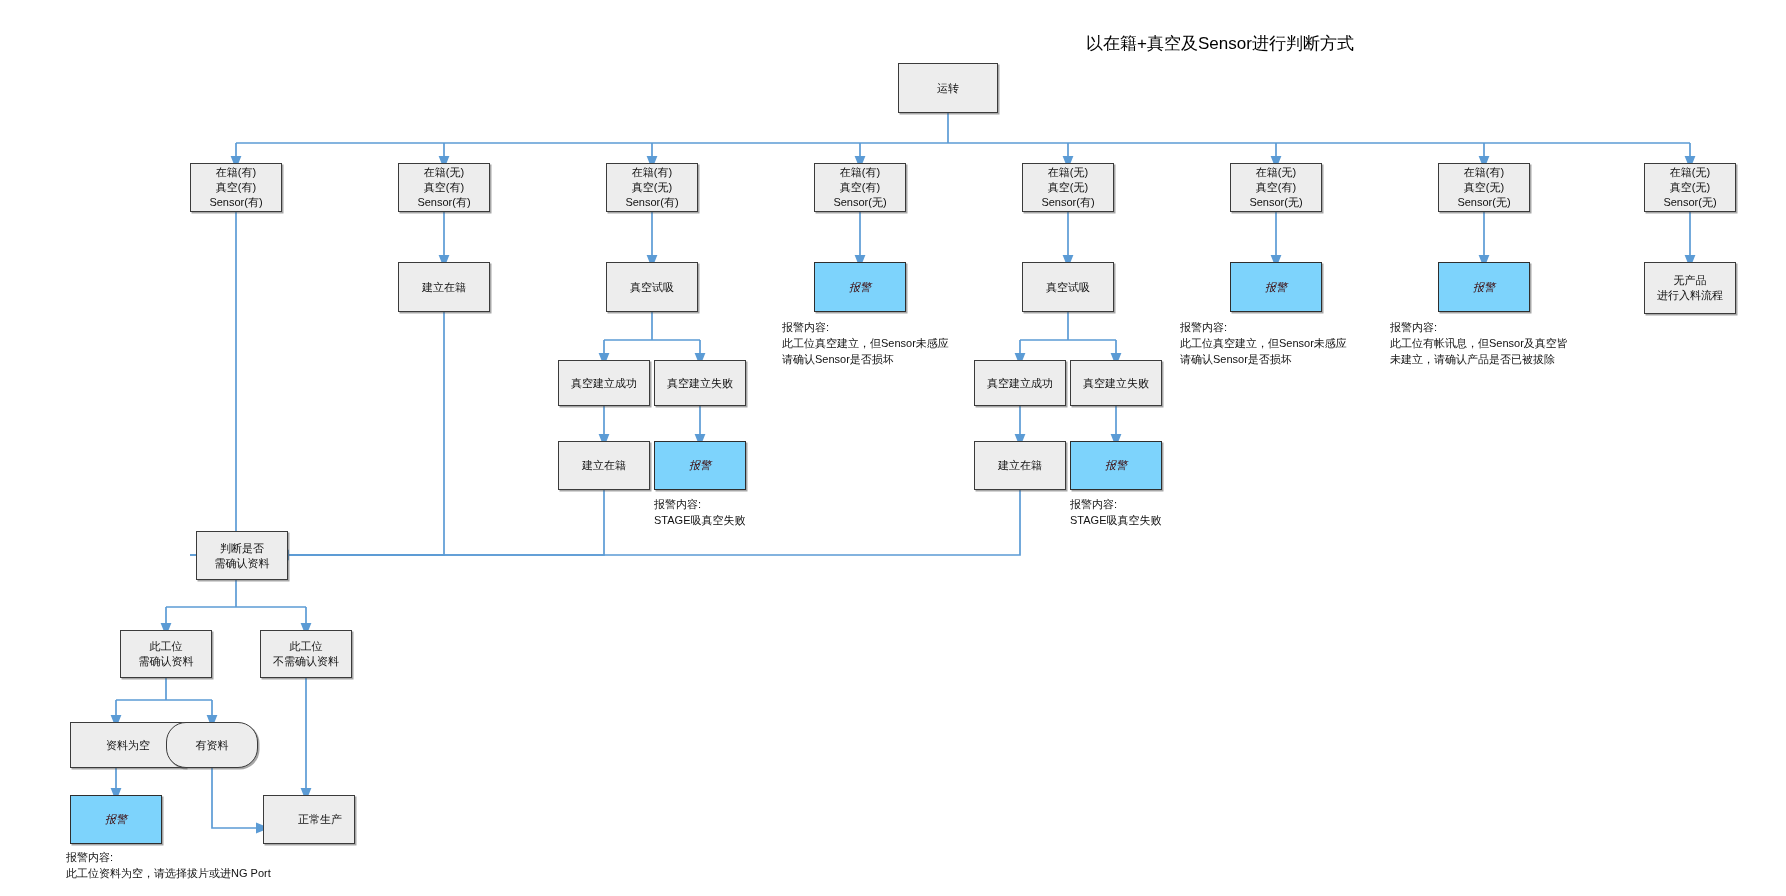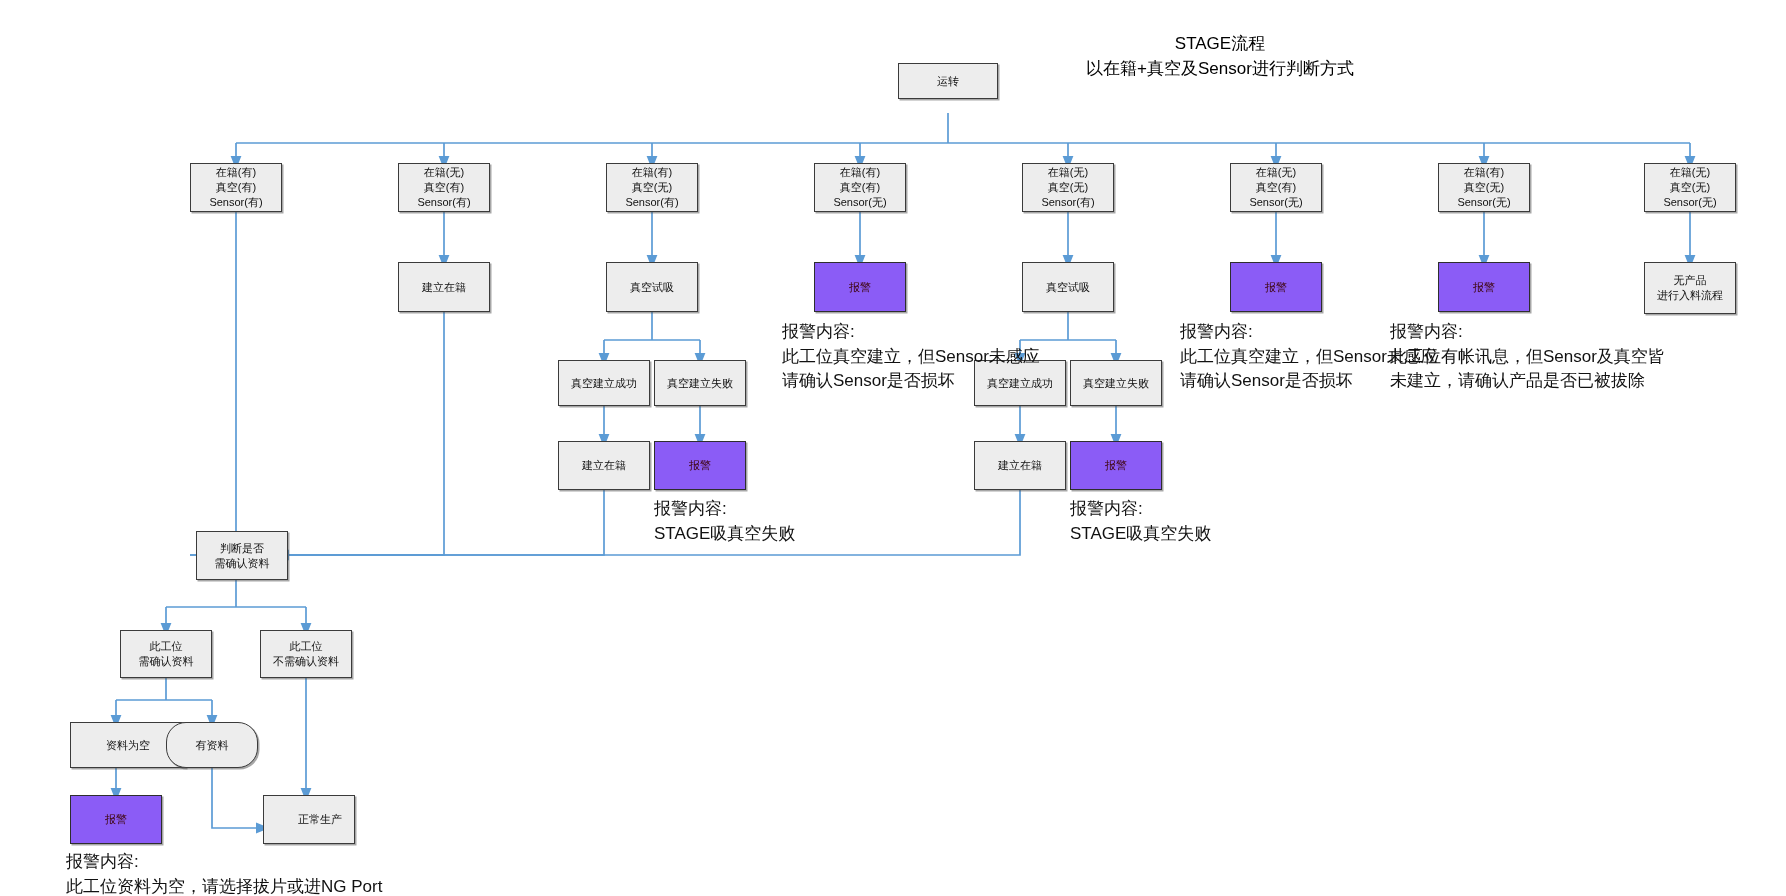--- a/index.html
+++ b/index.html
@@ -44,27 +44,28 @@
     background: #ededed;
     border: 1.6px solid #3b3b3b;
     box-shadow: 1.5px 1.5px 0 rgba(80,80,80,0.5);
     font-size: 11px;
     line-height: 1.35;
     color: #111111;
     white-space: pre-line;
     padding: 2px;
   }
   .node.alarm {
-    background: #8b5cf6;
+    background: #7dd3fc;
     border-color: #2e2e2e;
     color: #3a0000;
+    font-style: italic;
   }
   .note {
     position: absolute;
-    font-size: 17px;
+    font-size: 11px;
     line-height: 1.45;
     color: #111111;
     white-space: pre-line;
   }
 </style>
 </head>
 <body>
 
 <div id="canvas">
 
@@ -129,25 +130,24 @@
 
       <path d="M116,768 L116,795" marker-end="url(#arrow)"></path>
 
       <path d="M212,768 L212,828 L263,828" marker-end="url(#arrow)"></path>
 
       <path d="M306,678 L306,795" marker-end="url(#arrow)"></path>
     </g>
   </svg>
 
   <div class="title-block" style="left:1010px; top:32px; width:420px;">
-    <div>STAGE流程</div>
     <div>以在籍+真空及Sensor进行判断方式</div>
   </div>
 
-  <div class="node" style="left:898px; top:63px; width:100px; height:36px;">运转</div>
+  <div class="node" style="left:898px; top:63px; width:100px; height:50px;">运转</div>
 
   <div class="node" style="left:190px; top:163px; width:92px; height:49px;">在籍(有)
 真空(有)
 Sensor(有)</div>
   <div class="node" style="left:398px; top:163px; width:92px; height:49px;">在籍(无)
 真空(有)
 Sensor(有)</div>
   <div class="node" style="left:606px; top:163px; width:92px; height:49px;">在籍(有)
 真空(无)
 Sensor(有)</div>

